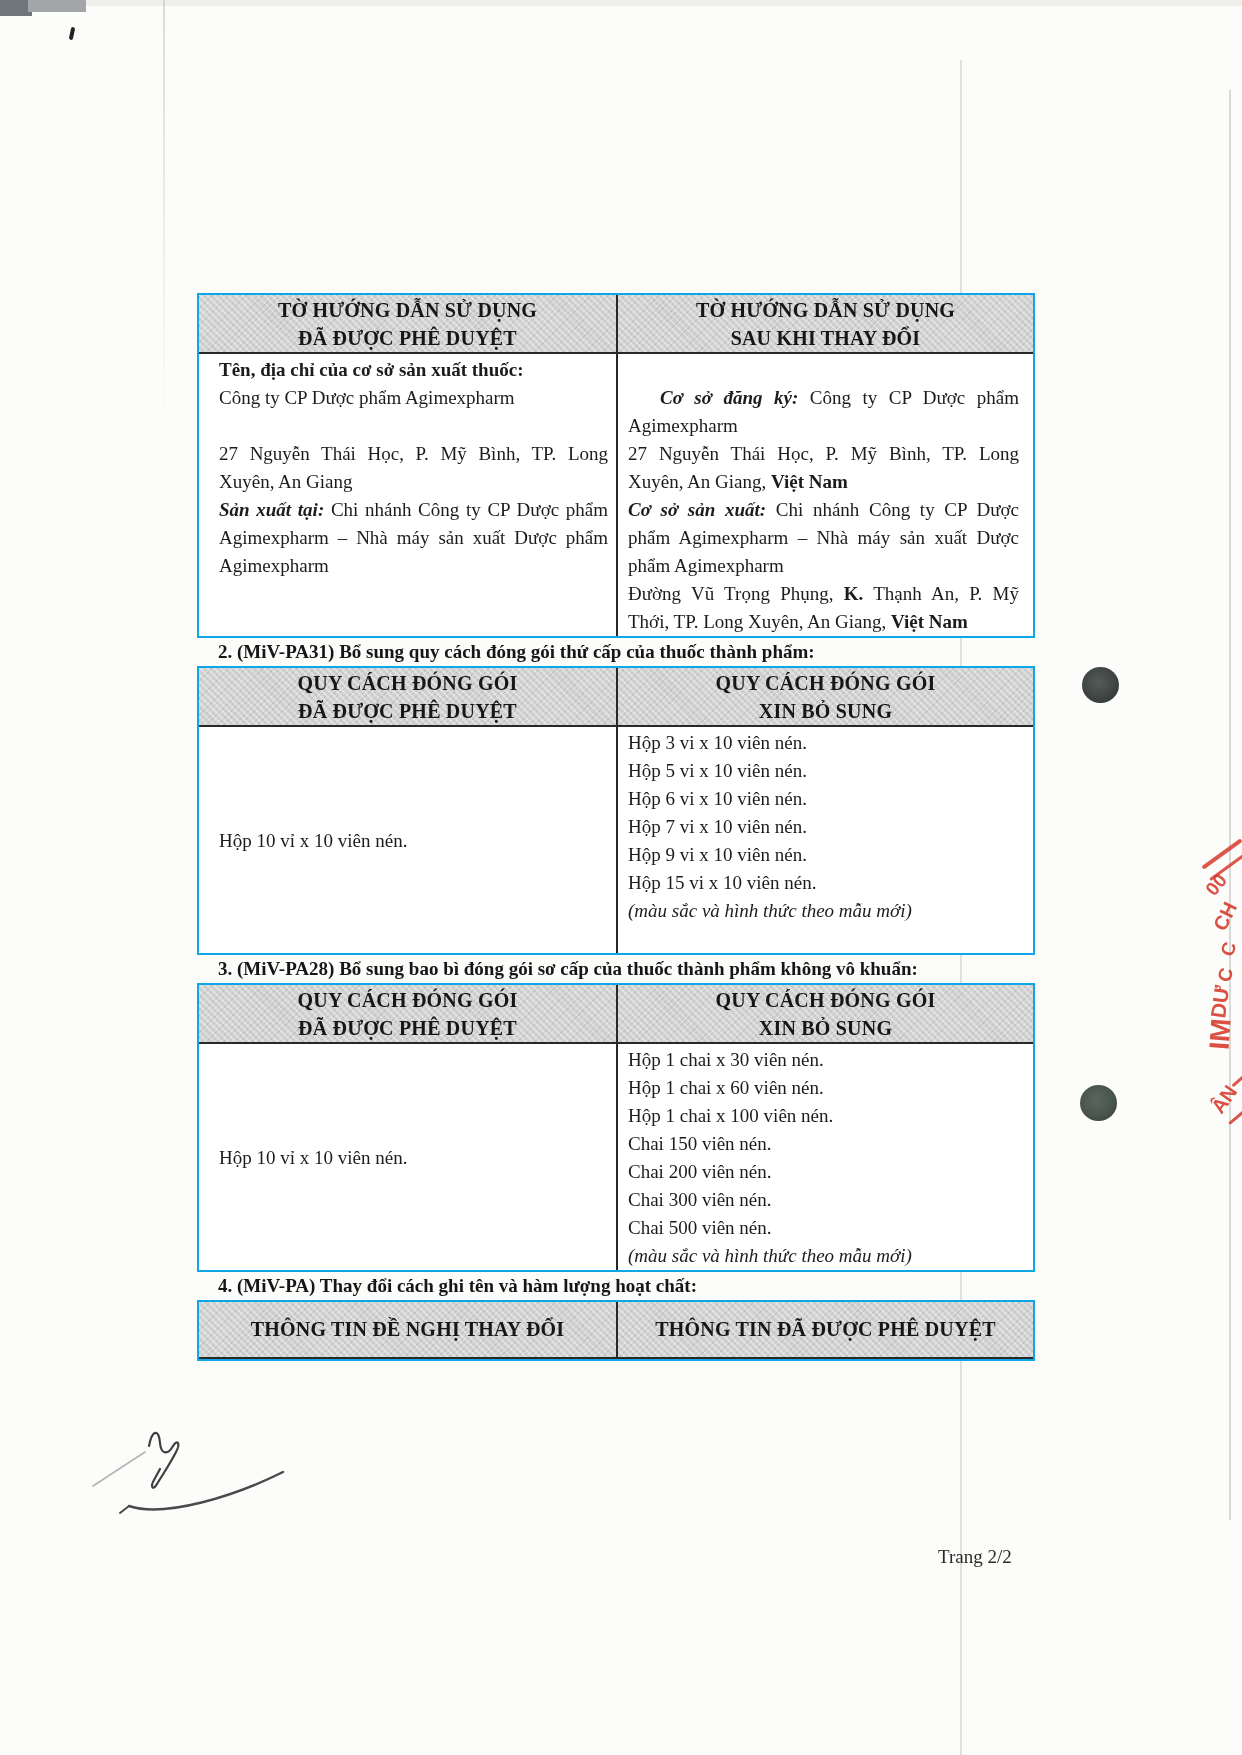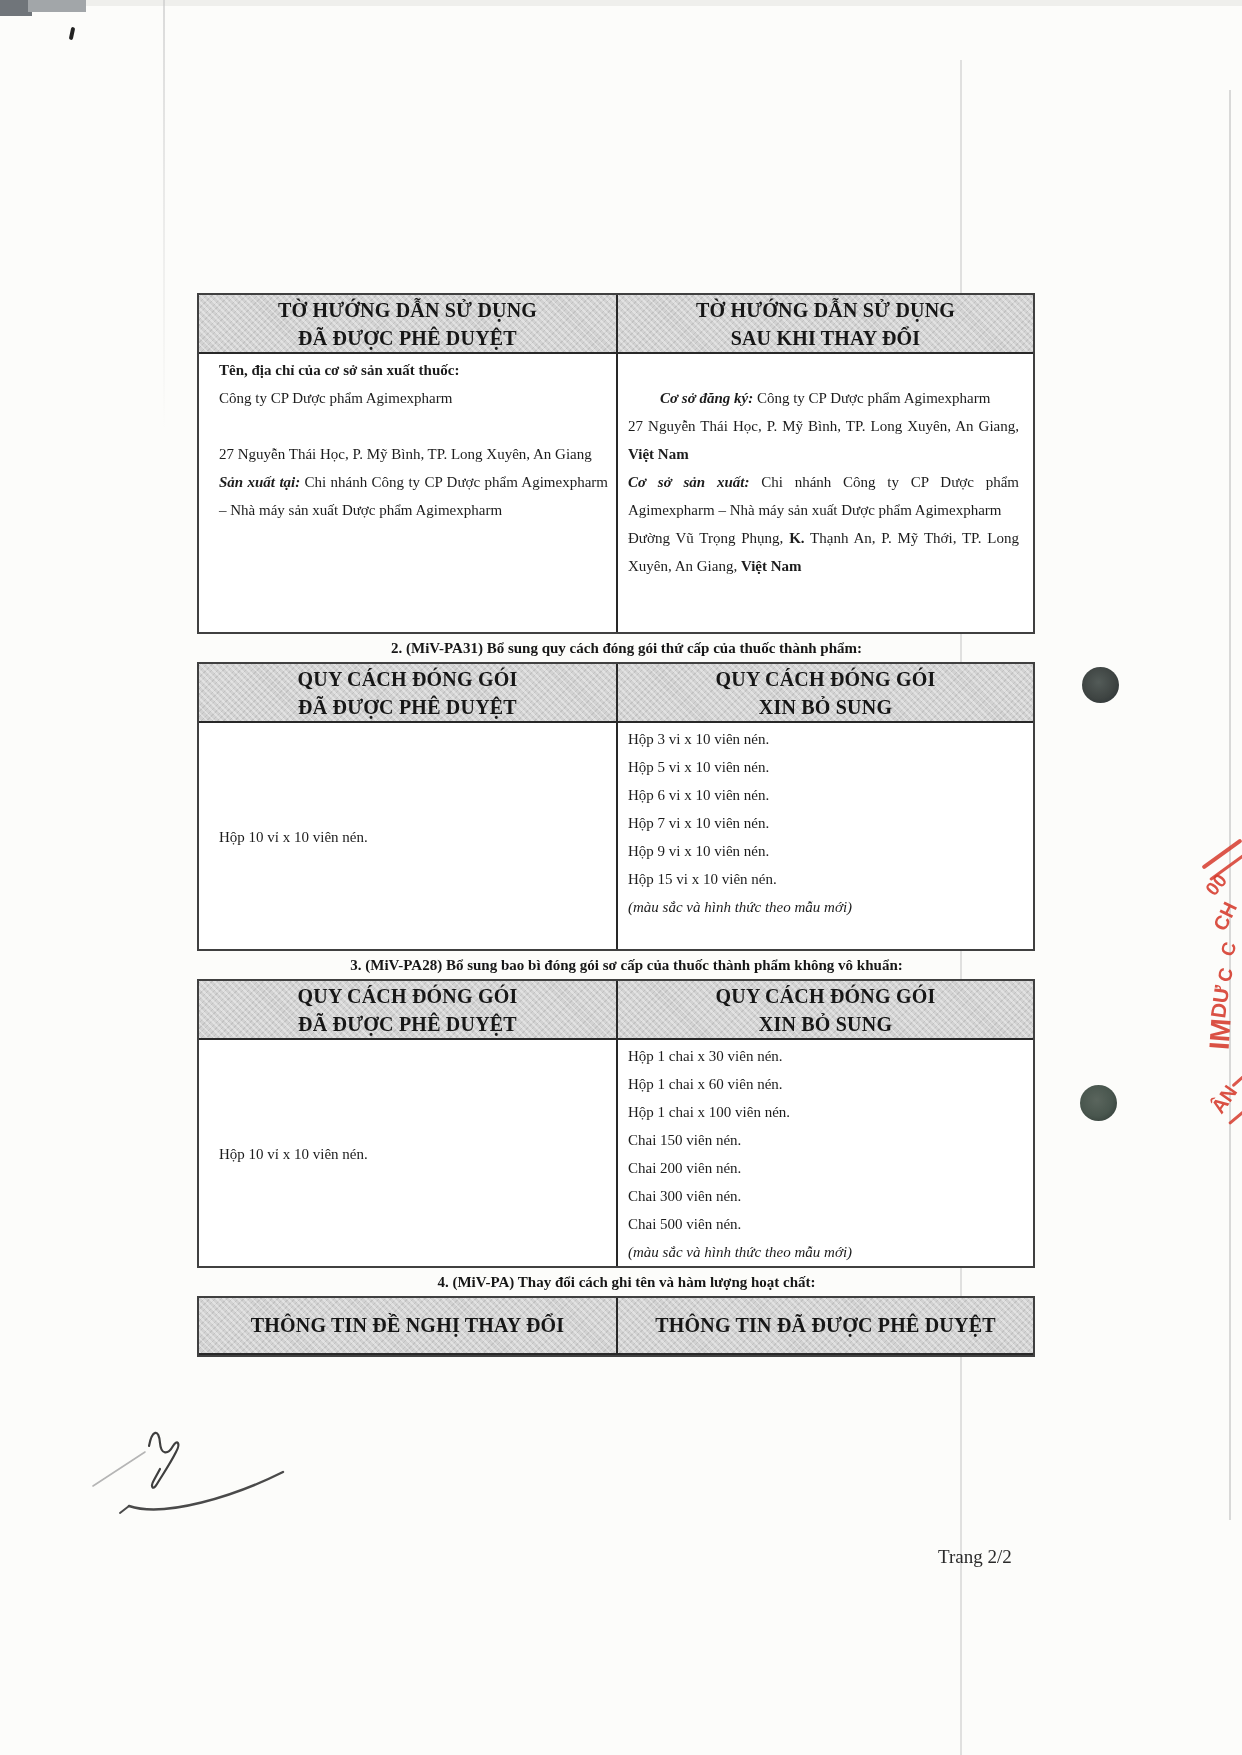--- a/index.html
+++ b/index.html
@@ -21,38 +21,38 @@
   .punch.p1 { left:1082px; top:667px; background:radial-gradient(circle at 45% 42%, #535b58 0%, #3f4543 55%, #33393a 78%, rgba(52,58,56,.25) 100%); }
   .punch.p2 { left:1080px; top:1085px; background:radial-gradient(circle at 45% 42%, #5a655d 0%, #49564e 55%, #3a453f 78%, rgba(58,69,63,.25) 100%); }
   .stray-dot { position:absolute; width:3px; height:3px; border-radius:50%; background:#6e6e6e; opacity:.65; }
 
   
   .stamp-frag { position:absolute; color:#d63a2c; font-weight:bold; font-family:"Liberation Sans", sans-serif; opacity:.88; white-space:nowrap; }
   .stamp-stroke { position:absolute; background:#d63a2c; opacity:.85; border-radius:2px; }
 
   
   .content { position:absolute; left:197px; top:293px; width:838px; }
-  .tbl { border:2px solid #404040; background:#fff; }
+  .tbl { border:2px solid #0ea5e9; background:#fff; }
   .tbl-header { display:flex; border-bottom:2px solid #282828;
     background-color:#d2d2d2;
     background-image:
       repeating-linear-gradient(45deg, rgba(255,255,255,.35) 0 2px, rgba(0,0,0,0) 2px 5px),
       repeating-linear-gradient(-45deg, rgba(110,110,110,.16) 0 1px, rgba(0,0,0,0) 1px 4px);
   }
   .th-cell { width:50%; box-sizing:border-box; text-align:center; font-weight:bold;
     font-size:20px; line-height:28px; padding:1px 4px 0; letter-spacing:.2px; color:#161616; }
   .th-cell.single { padding:13px 4px 14px; }
   .th-cell + .th-cell { border-left:2px solid #282828; }
   .tbl-body { display:flex; align-items:stretch; }
-  .td-cell { width:50%; box-sizing:border-box; font-size:15px; line-height:28px;
+  .td-cell { width:50%; box-sizing:border-box; font-size:19px; line-height:28px;
     text-align:justify; padding:2px 8px 0 20px; }
   .td-cell + .td-cell { border-left:2px solid #282828; padding:2px 14px 0 10px; }
   .td-cell.v-center { display:flex; flex-direction:column; justify-content:center; text-align:left; }
   .para { margin:0; }
-  .sec-heading { margin:2px 0 2px 21px; font-weight:bold; font-size:15px; line-height:24px; color:#161616;text-align:center; }
+  .sec-heading { margin:2px 0 2px 21px; font-weight:bold; font-size:19px; line-height:24px; color:#161616; }
   .footer-label { position:absolute; left:938px; top:1546px; font-size:19px; color:#2a2a2a; }
   .signature { position:absolute; left:85px; top:1412px; }
 </style>
 </head>
 <body>
 
 <div class="page">
 
   <div class="top-strip"></div>
   <div class="corner-dark-1"></div>

